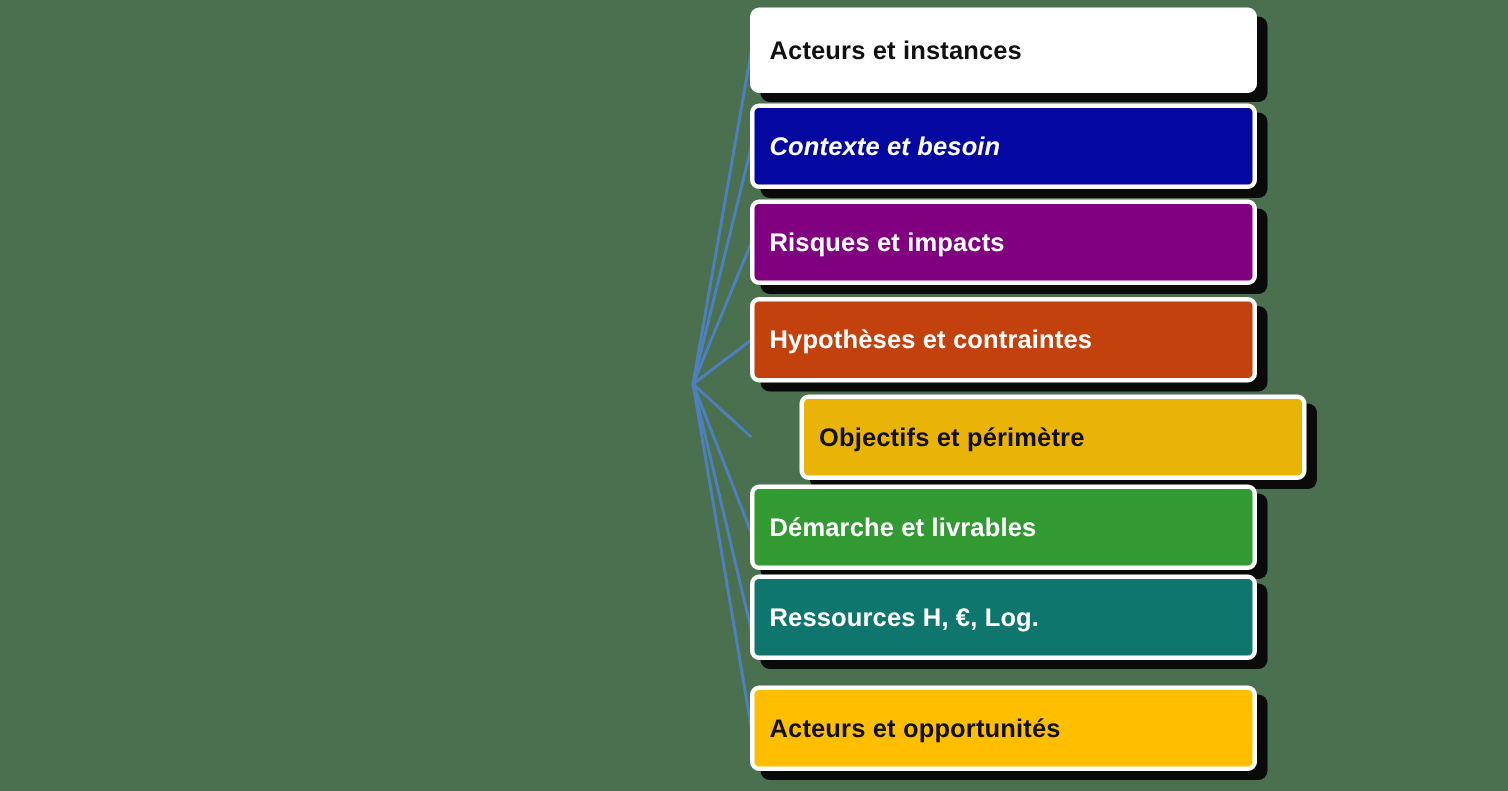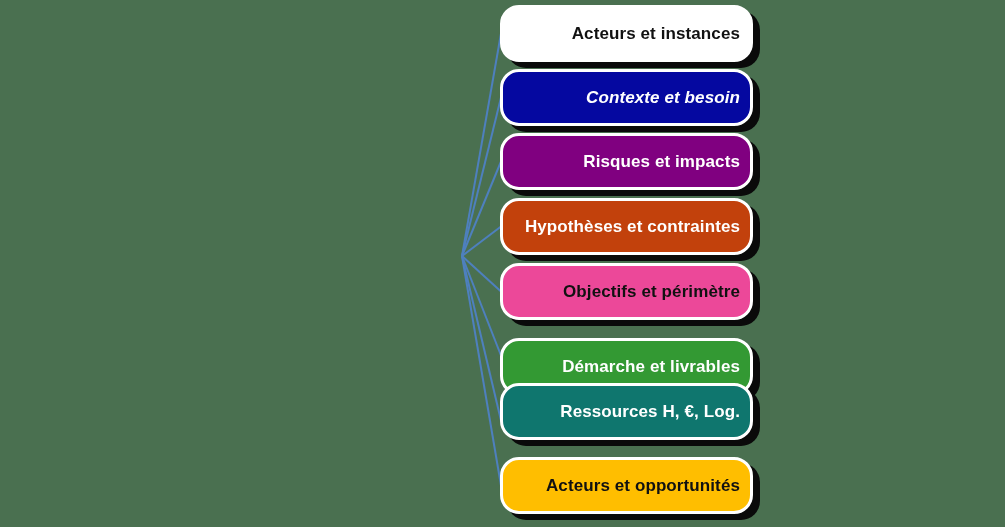--- a/index.html
+++ b/index.html
@@ -51,30 +51,30 @@
     font-size: 19px;
     font-weight: bold;
     letter-spacing: 0.2px;
     text-align: center;
   }
 
   
   .branch {
     position: absolute;
     left: 500px;
-    width: 253px;
+    width: 338px;
     height: 57px;
     box-sizing: border-box;
     border: 3px solid #ffffff;
-    border-radius: 19px;
+    border-radius: 6px;
     box-shadow: 7px 6px 0 0 #0a0a0a;
     z-index: 2;
     display: flex;
     align-items: center;
-    justify-content: flex-end;
+    justify-content: flex-start;
   }
   .branch .branch-label {
     font-size: 17px;
     font-weight: bold;
     text-align: center;
     letter-spacing: 0.1px;
     padding: 0 10px;
   }
 </style>
 </head>
@@ -100,24 +100,24 @@
       </div>
       <div class="branch" style="top: 69px; background: rgb(5, 8, 160); border-color: rgb(255, 255, 255); box-shadow: rgb(10, 10, 10) 7px 6px 0px 0px; font-style: italic;">
         <span class="branch-label" style="color: rgb(255, 255, 255);">Contexte et besoin</span>
       </div>
       <div class="branch" style="top: 133px; background: rgb(128, 0, 128); border-color: rgb(255, 255, 255); box-shadow: rgb(10, 10, 10) 7px 6px 0px 0px;">
         <span class="branch-label" style="color: rgb(255, 255, 255);">Risques et impacts</span>
       </div>
       <div class="branch" style="top: 198px; background: #c2410c; border-color: rgb(255, 255, 255); box-shadow: rgb(10, 10, 10) 7px 6px 0px 0px;">
         <span class="branch-label" style="color: rgb(255, 255, 255);">Hypothèses et contraintes</span>
       </div>
-      <div class="branch" style="top: 263px; background: #ec4899; border-color: rgb(255, 255, 255); box-shadow: rgb(10, 10, 10) 7px 6px 0px 0px;">
+      <div class="branch" style="top: 263px; background: #eab308; border-color: rgb(255, 255, 255); box-shadow: rgb(10, 10, 10) 7px 6px 0px 0px; margin-left: 33px;">
         <span class="branch-label" style="color: rgb(17, 17, 17);">Objectifs et périmètre</span>
       </div>
-      <div class="branch" style="top: 338px; background: rgb(51, 153, 51); border-color: rgb(255, 255, 255); box-shadow: rgb(10, 10, 10) 7px 6px 0px 0px;">
+      <div class="branch" style="top: 323px; background: rgb(51, 153, 51); border-color: rgb(255, 255, 255); box-shadow: rgb(10, 10, 10) 7px 6px 0px 0px;">
         <span class="branch-label" style="color: rgb(255, 255, 255);">Démarche et livrables</span>
       </div>
       <div class="branch" style="top: 383px; background: #0f766e; border-color: rgb(255, 255, 255); box-shadow: rgb(10, 10, 10) 7px 6px 0px 0px;">
         <span class="branch-label" style="color: rgb(255, 255, 255);">Ressources H, €, Log.</span>
       </div>
       <div class="branch" style="top: 457px; background: rgb(255, 190, 0); border-color: rgb(255, 255, 255); box-shadow: rgb(10, 10, 10) 7px 6px 0px 0px;">
         <span class="branch-label" style="color: rgb(17, 17, 17);">Acteurs et opportunités</span>
       </div>
     </div>
 

